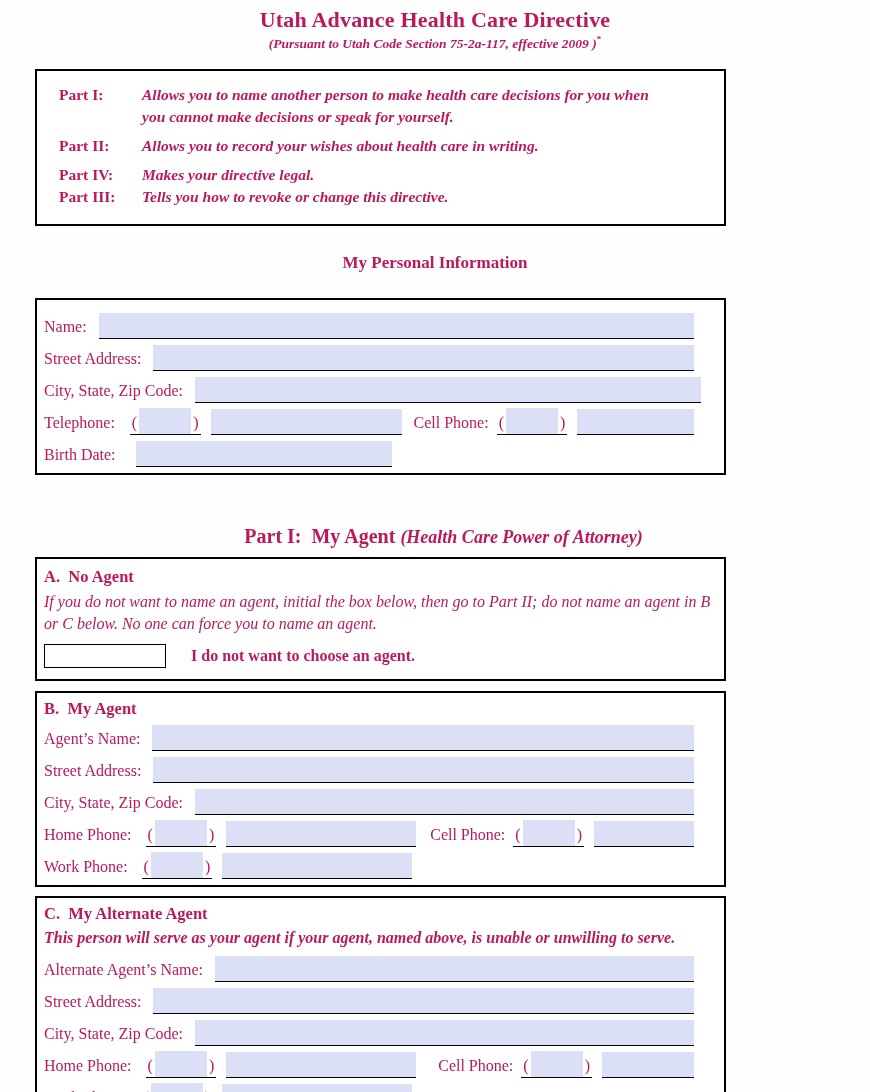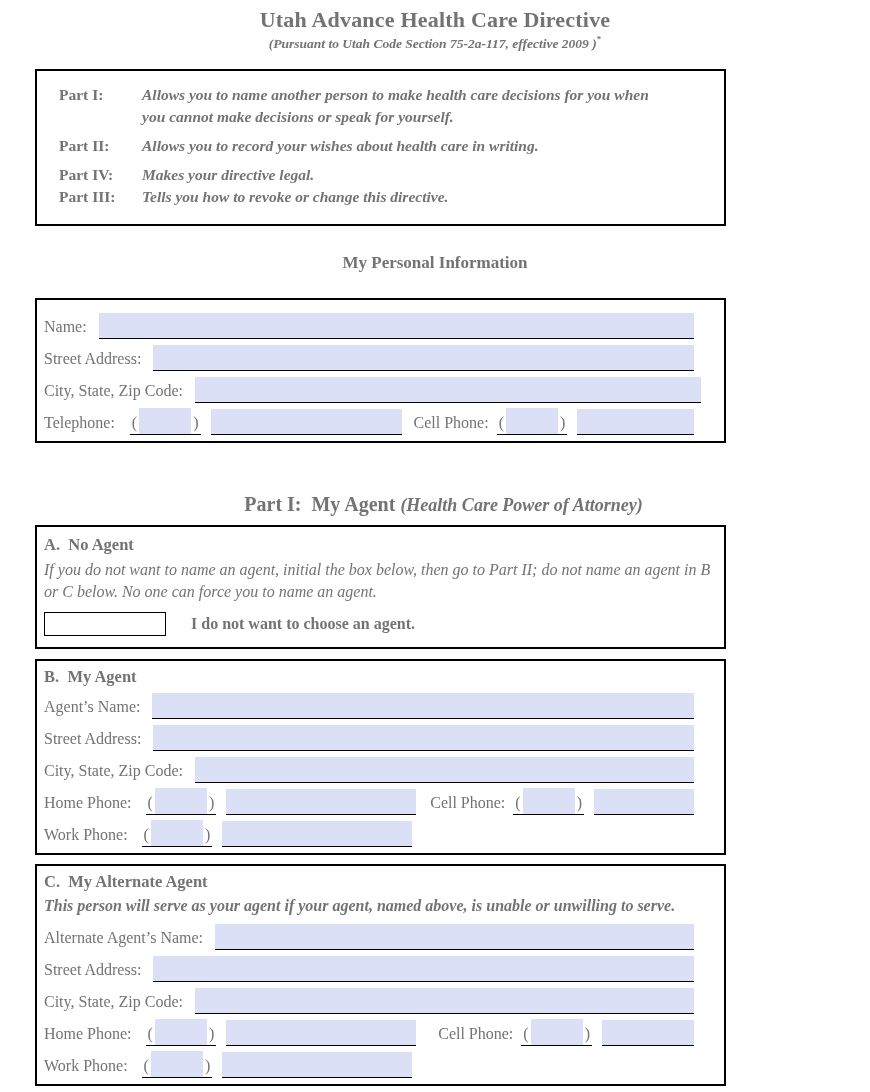--- a/index.html
+++ b/index.html
@@ -2,21 +2,21 @@
 <html><head>
 <meta charset="utf-8">
 <style>
   * { margin:0; padding:0; box-sizing:border-box; }
   html,body { background:#ffffff; }
   .page {
     position:relative;
     width:870px; height:1092px;
     background:#fefefe;
     font-family:"Liberation Serif", "DejaVu Serif", serif;
-    color:#737373;
+    color:#be185d;
     overflow:hidden;
   }
   .title { text-align:center; padding-top:7px; font-size:22px; font-weight:bold; letter-spacing:.2px; }
   .subtitle { text-align:center; font-size:13.5px; font-weight:bold; font-style:italic; margin-top:1px; }
   .subtitle sup { font-size:9px; font-style:normal; }
 
   .bbox {
     margin-left:35px; width:691px;
     border:2px solid #000;
     background:#fff;
@@ -118,20 +118,24 @@
         </span>
       <span class="fld fixed" style="width:191px;"></span>
       <span class="lbl" style="margin-left:12px;margin-right:8px;">Cell Phone:</span>
       <span class="pgroup">
           <span class="paren">(</span>
           <span class="afld"></span>
           <span class="paren">)</span>
         </span>
       <span class="fld"></span>
     </div>
+    <div class="row">
+      <span class="lbl" style="margin-right:20px;">Birth Date:</span>
+      <span class="fld fixed" style="width:256px;"></span>
+    </div>
   </div>
 
   <div class="part1-heading"><span class="main">Part I:  My Agent </span><span class="sub">(Health Care Power of Attorney)</span></div>
 
   <div class="bbox abox">
     <div class="abc-heading">A.  No Agent</div>
     <div class="instr-italic">If you do not want to name an agent, initial the box below, then go to Part II; do not name an agent in B or C below. No one can force you to name an agent.</div>
     <div class="initial-row">
       <span class="initial-box"></span>
       <span class="initial-stmt">I do not want to choose an agent.</span>

